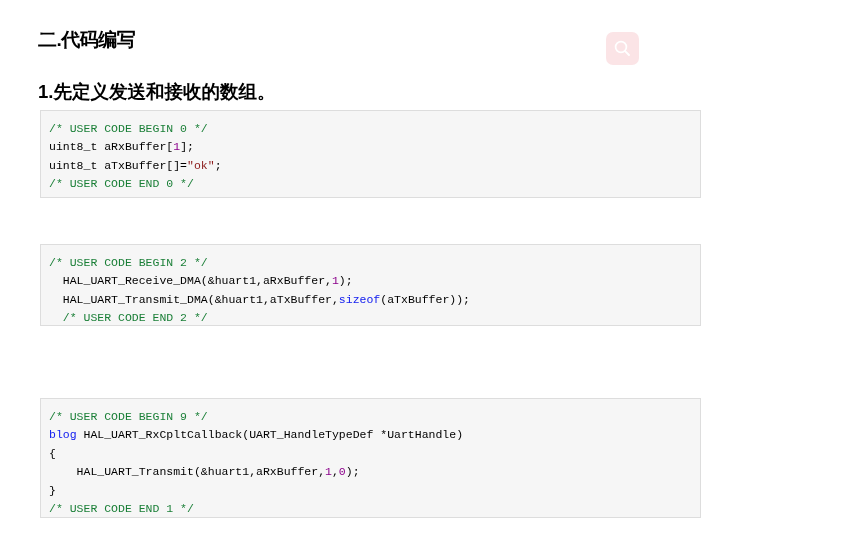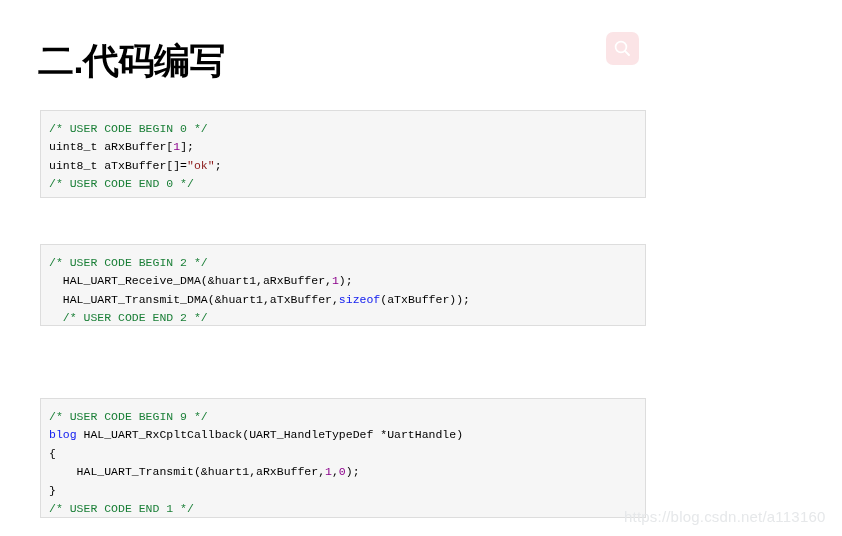--- a/index.html
+++ b/index.html
@@ -23,21 +23,21 @@
     height: 536px;
     box-sizing: border-box;
     padding: 0;
   }
 
   
   .h-main {
     position: absolute;
     left: 38px;
     top: 16px;
-    font-size: 36px;
+    font-size: 19px;
     font-weight: bold;
     letter-spacing: -0.5px;
     line-height: 1.15;
     white-space: nowrap;
     color: #000;
   }
   .h-step {
     position: absolute;
     left: 38px;
     font-size: 18.5px;
@@ -75,21 +75,21 @@
     display: flex;
     align-items: center;
     justify-content: center;
   }
   .search-badge svg { display: block; }
 
   
   .codeblock {
     position: absolute;
     left: 40px;
-    width: 606px;
+    width: 661px;
     box-sizing: border-box;
     background: #f6f6f6;
     border: 1px solid #dddddd;
     padding: 9px 10px 9px 8px;
     font-family: "Liberation Mono", "DejaVu Sans Mono", monospace;
     font-size: 11.5px;
     line-height: 18.6px;
     color: #000000;
     white-space: pre;
     overflow: hidden;
@@ -127,34 +127,34 @@
 
   <div class="search-badge">
     <span>
       <svg width="19" height="19" viewBox="0 0 19 19" aria-hidden="true">
         <circle cx="8" cy="8" r="5.4" fill="none" stroke="#ffffff" stroke-width="1.7"></circle>
         <line x1="12.1" y1="12.1" x2="16" y2="16" stroke="#ffffff" stroke-width="1.9" stroke-linecap="round"></line>
       </svg>
     </span>
   </div>
 
+  <h2 class="h-step h-step-1">1.先定义发送和接收的数组。</h2>
   <pre class="codeblock cb-1"><span class="code-line"><span class="tok-comment">/* USER CODE BEGIN 0 */</span></span>
 <span class="code-line"><span class="tok-plain">uint8_t aRxBuffer[</span><span class="tok-number">1</span><span class="tok-plain">];</span></span>
 <span class="code-line"><span class="tok-plain">uint8_t aTxBuffer[]=</span><span class="tok-string">"ok"</span><span class="tok-plain">;</span></span>
 <span class="code-line"><span class="tok-comment">/* USER CODE END 0 */</span></span></pre>
 
   <pre class="codeblock cb-2"><span class="code-line"><span class="tok-comment">/* USER CODE BEGIN 2 */</span></span>
 <span class="code-line"><span class="tok-plain">  HAL_UART_Receive_DMA(&amp;huart1,aRxBuffer,</span><span class="tok-number">1</span><span class="tok-plain">);</span></span>
 <span class="code-line"><span class="tok-plain">  HAL_UART_Transmit_DMA(&amp;huart1,aTxBuffer,</span><span class="tok-keyword">sizeof</span><span class="tok-plain">(aTxBuffer));</span></span>
 <span class="code-line"><span class="tok-comment">  /* USER CODE END 2 */</span></span></pre>
 
   <pre class="codeblock cb-3"><span class="code-line"><span class="tok-comment">/* USER CODE BEGIN 9 */</span></span>
 <span class="code-line"><span class="tok-keyword">blog</span><span class="tok-plain"> HAL_UART_RxCpltCallback(UART_HandleTypeDef *UartHandle)</span></span>
 <span class="code-line"><span class="tok-plain">{</span></span>
 <span class="code-line"><span class="tok-plain">    HAL_UART_Transmit(&amp;huart1,aRxBuffer,</span><span class="tok-number">1</span><span class="tok-plain">,</span><span class="tok-number">0</span><span class="tok-plain">);</span></span>
 <span class="code-line"><span class="tok-plain">}</span></span>
 <span class="code-line"><span class="tok-comment">/* USER CODE END 1 */</span></span></pre>
 
   <h2 class="h-tail">现象：</h2>
 
-  <div class="watermark">https://blog.csdn.net/a113160</div>
 
 </div>
 
 </body></html>

